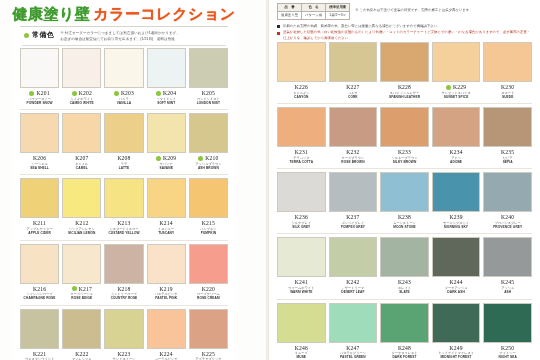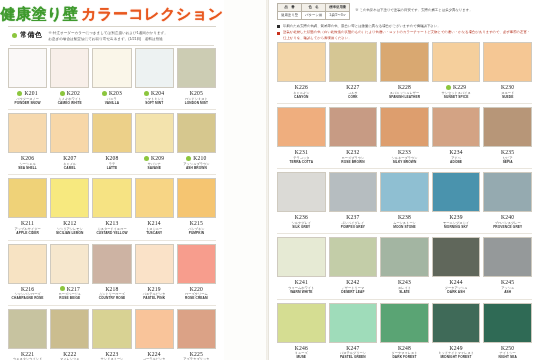--- a/index.html
+++ b/index.html
@@ -6,21 +6,21 @@
   body{
     width:540px;height:360px;overflow:hidden;
     background:#ffffff;
     font-family:"Liberation Sans", sans-serif;
     color:#2b2b2b;
   }
   .page{position:relative;width:540px;height:360px;background:#fdfdfb;}
 
   
   .panel{position:absolute;top:0;height:360px;box-sizing:border-box;}
-  .panel-left{left:0;width:224px;background:#ffffff;padding:0 6px;}
+  .panel-left{left:12px;width:224px;background:#ffffff;padding:0 6px;}
   .panel-right{left:268px;width:272px;background:#ffffff;padding:0 6px;
                border-left:1px solid #e7e4dc;}
   .gutter{position:absolute;left:266px;top:0;width:5px;height:360px;
           background:linear-gradient(to right,#efece4,#ffffff);}
 
   
   .title-wrap{height:22px;display:flex;align-items:center;justify-content:center;
               padding-top:2px;}
   .title{font-size:15px;font-weight:bold;letter-spacing:.5px;line-height:1;
          white-space:nowrap;}

